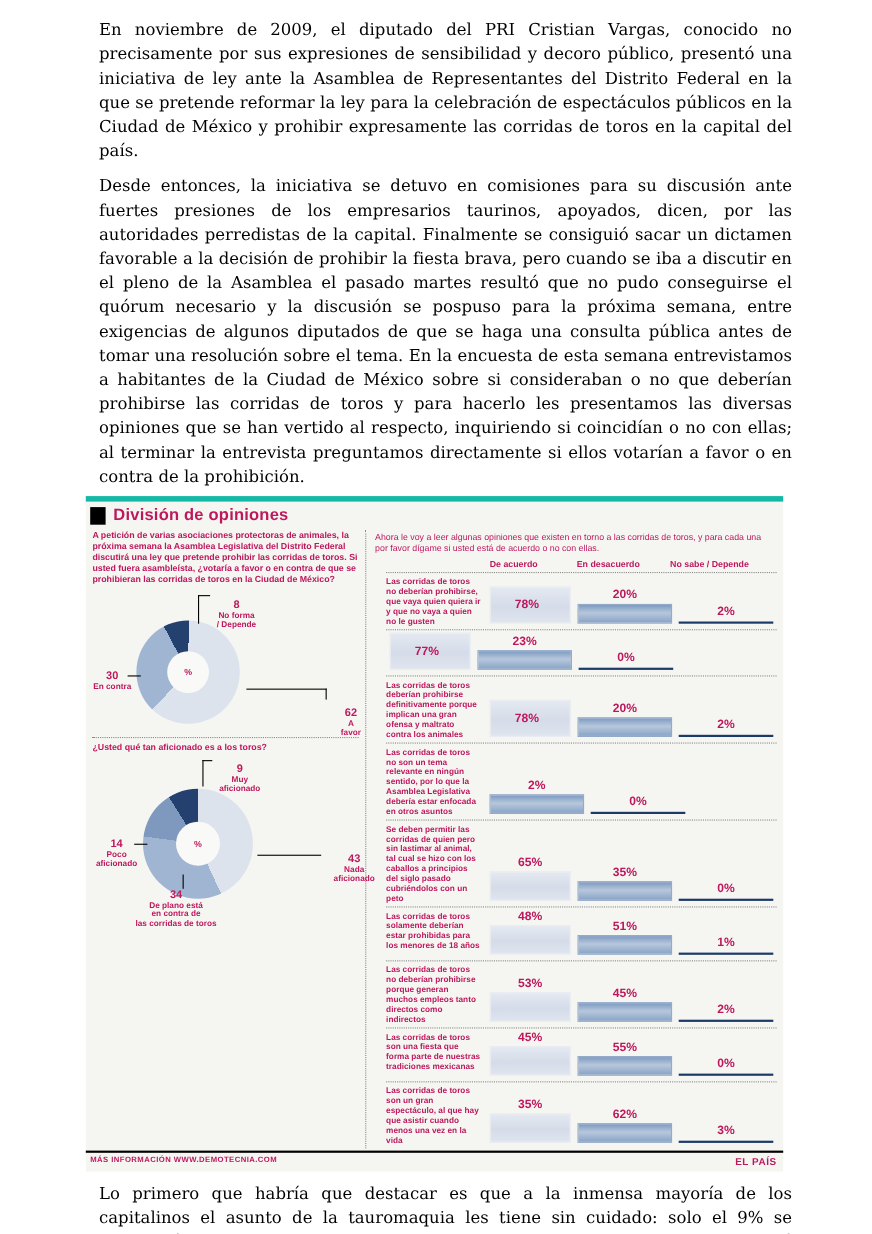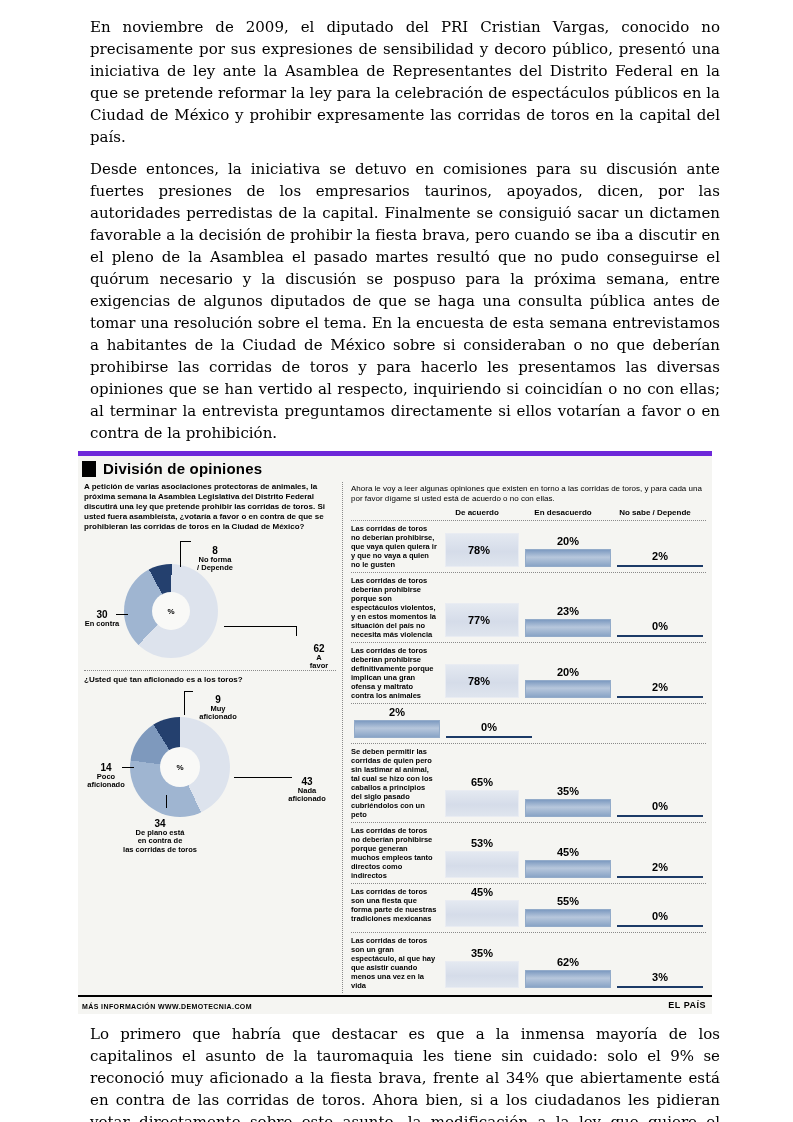--- a/index.html
+++ b/index.html
@@ -2,22 +2,22 @@
 <html lang="es"><head>
 <meta charset="utf-8">
 <style>
   html,body{margin:0;padding:0;background:#fff;}
   body{width:793px;height:1122px;overflow:hidden;font-family:"DejaVu Serif",serif;color:#000;}
   .page{padding:16px 73px 0 90px;}
   .article p{margin:0;font-size:15px;line-height:22px;text-align:justify;}
   .article p + p{margin-top:10px;}
 
   
-  .info{width:634px;margin:7px 0 9px -12px;background:#f5f5f2;font-family:"Liberation Sans",sans-serif;color:#000000;
-        border-top:5px solid #6d28d9;position:relative;}
+  .info{width:634px;margin:7px 0 9px -12px;background:#f5f5f2;font-family:"Liberation Sans",sans-serif;color:#be185d;
+        border-top:5px solid #14b8a6;position:relative;}
   .info-title-row{display:flex;align-items:center;gap:7px;padding:4px 6px 3px 4px;}
   .info-title-sq{width:14px;height:16px;background:#000;}
   .info-title{font-size:15px;font-weight:800;letter-spacing:.2px;}
   .info-body{display:flex;padding:2px 6px 0 6px;}
   .ileft{width:266px;padding-right:6px;}
   .iright{flex:1;border-left:1px dotted #8a8a8a;padding-left:8px;}
 
   .small-intro{font-size:8px;font-weight:700;line-height:10px;}
   .dotted-sep{border-top:1px dotted #8a8a8a;margin:4px 0;}
 
@@ -40,47 +40,47 @@
   .l8{left:96px;top:3px;width:10px;height:25px;border-left:1px solid #000;border-top:1px solid #000;}
   .c30{left:0;top:62px;width:36px;}
   .l30{left:32px;top:76px;width:12px;border-top:1px solid #000;}
   .c62{left:212px;top:96px;width:46px;}
   .l62{left:140px;top:88px;width:72px;height:9px;border-top:1px solid #000;border-right:1px solid #000;}
 
   .c9{left:104px;top:-2px;width:60px;}
   .l9{left:100px;top:4px;width:8px;height:23px;border-left:1px solid #000;border-top:1px solid #000;}
   .c14{left:0;top:66px;width:44px;}
   .l14{left:38px;top:80px;width:12px;border-top:1px solid #000;}
-  .c43{left:197px;top:80px;width:52px;}
+  .c43{left:212px;top:80px;width:52px;}
   .l43{left:150px;top:90px;width:58px;border-top:1px solid #000;}
-  .c34{left:14px;top:122px;width:124px;}
+  .c34{left:14px;top:112px;width:124px;}
   .l34{left:82px;top:108px;width:10px;height:13px;border-left:1px solid #000;}
 
   
   .r-intro{font-size:8px;font-weight:400;line-height:10px;padding:2px 2px 4px 0;}
   .cols-head{display:flex;font-size:8px;font-weight:700;padding-bottom:3px;}
   .cols-head .sp{width:86px;}
   .cols-head .h1{width:80px;text-align:center;}
   .cols-head .h2{width:92px;text-align:center;}
   .cols-head .h3{width:92px;text-align:center;}
-  .op-row{display:flex;border-top:1px dotted #8a8a8a;min-height:36px;padding:2px 0 0 0;}
+  .op-row{display:flex;border-top:1px dotted #8a8a8a;min-height:36px;padding:2px 0 0 0;margin-left:10px;}
   .op-q{width:86px;font-size:7.5px;line-height:9px;font-weight:600;padding:1px 5px 3px 0;}
   .cell{display:flex;flex-direction:column;justify-content:flex-end;align-items:center;padding-bottom:5px;}
   .cell .pct{font-size:11px;font-weight:800;margin-bottom:2px;}
   .agree{width:80px;position:relative;}
   .agree .bar{width:72px;background:linear-gradient(180deg,#e4e9f1,#d5dce9 55%,#dfe5ee);border:1px solid #e9ecf2;}
   .op-row:nth-child(-n+3) .agree .bar{height:32px;}
   .op-row:nth-child(-n+3) .agree .pct{position:absolute;left:0;width:74px;bottom:16px;margin:0;text-align:center;}
   .op-row:nth-child(n+4) .agree .bar{height:25px;}
   .disagree{width:92px;}
   .disagree .bar{width:84px;height:16px;background:linear-gradient(180deg,#7e9bc1,#b7c7dc 45%,#89a4c6);border:1px solid #93abc9;}
   .nosabe{width:92px;}
   .nosabe .line{width:86px;border-bottom:2px solid #1c3a67;margin-top:1px;}
 
-  .info-footer{display:flex;justify-content:space-between;align-items:flex-end;border-top:2px solid #000;
+  .info-footer{display:flex;justify-content:space-between;border-top:2px solid #000;
                margin-top:2px;padding:3px 6px 4px 4px;}
   .src{font-size:7px;font-weight:800;letter-spacing:.4px;}
   .brand{font-size:9px;font-weight:800;letter-spacing:.5px;}
 </style>
 </head>
 <body>
 
 <div class="page">
   <div class="article">
     <p>En noviembre de 2009, el diputado del PRI Cristian Vargas, conocido no precisamente por sus expresiones de sensibilidad y decoro público, presentó una iniciativa de ley ante la Asamblea de Representantes del Distrito Federal en la que se pretende reformar la ley para la celebración de espectáculos públicos en la Ciudad de México y prohibir expresamente las corridas de toros en la capital del país.</p>
@@ -167,21 +167,20 @@
       <span class="pct">20%</span>
       <div class="bar"></div>
     </div>
     <div class="cell nosabe">
       <span class="pct">2%</span>
       <div class="line"></div>
     </div>
   </div>
 
   <div class="op-row">
-    <div class="op-q">Las corridas de toros deberían prohibirse porque son espectáculos violentos, y en estos momentos la situación del país no necesita más violencia</div>
     <div class="cell agree">
       <span class="pct">77%</span>
       <div class="bar"></div>
     </div>
     <div class="cell disagree">
       <span class="pct">23%</span>
       <div class="bar"></div>
     </div>
     <div class="cell nosabe">
       <span class="pct">0%</span>
@@ -199,20 +198,21 @@
       <span class="pct">20%</span>
       <div class="bar"></div>
     </div>
     <div class="cell nosabe">
       <span class="pct">2%</span>
       <div class="line"></div>
     </div>
   </div>
 
   <div class="op-row">
+    <div class="op-q">Las corridas de toros no son un tema relevante en ningún sentido, por lo que la Asamblea Legislativa debería estar enfocada en otros asuntos</div>
     <div class="cell disagree">
       <span class="pct">2%</span>
       <div class="bar"></div>
     </div>
     <div class="cell nosabe">
       <span class="pct">0%</span>
       <div class="line"></div>
     </div>
   </div>
 
@@ -225,20 +225,35 @@
     <div class="cell disagree">
       <span class="pct">35%</span>
       <div class="bar"></div>
     </div>
     <div class="cell nosabe">
       <span class="pct">0%</span>
       <div class="line"></div>
     </div>
   </div>
 
+  <div class="op-row">
+    <div class="op-q">Las corridas de toros solamente deberían estar prohibidas para los menores de 18 años</div>
+    <div class="cell agree">
+      <span class="pct">48%</span>
+      <div class="bar"></div>
+    </div>
+    <div class="cell disagree">
+      <span class="pct">51%</span>
+      <div class="bar"></div>
+    </div>
+    <div class="cell nosabe">
+      <span class="pct">1%</span>
+      <div class="line"></div>
+    </div>
+  </div>
 
   <div class="op-row">
     <div class="op-q">Las corridas de toros no deberían prohibirse porque generan muchos empleos tanto directos como indirectos</div>
     <div class="cell agree">
       <span class="pct">53%</span>
       <div class="bar"></div>
     </div>
     <div class="cell disagree">
       <span class="pct">45%</span>
       <div class="bar"></div>

